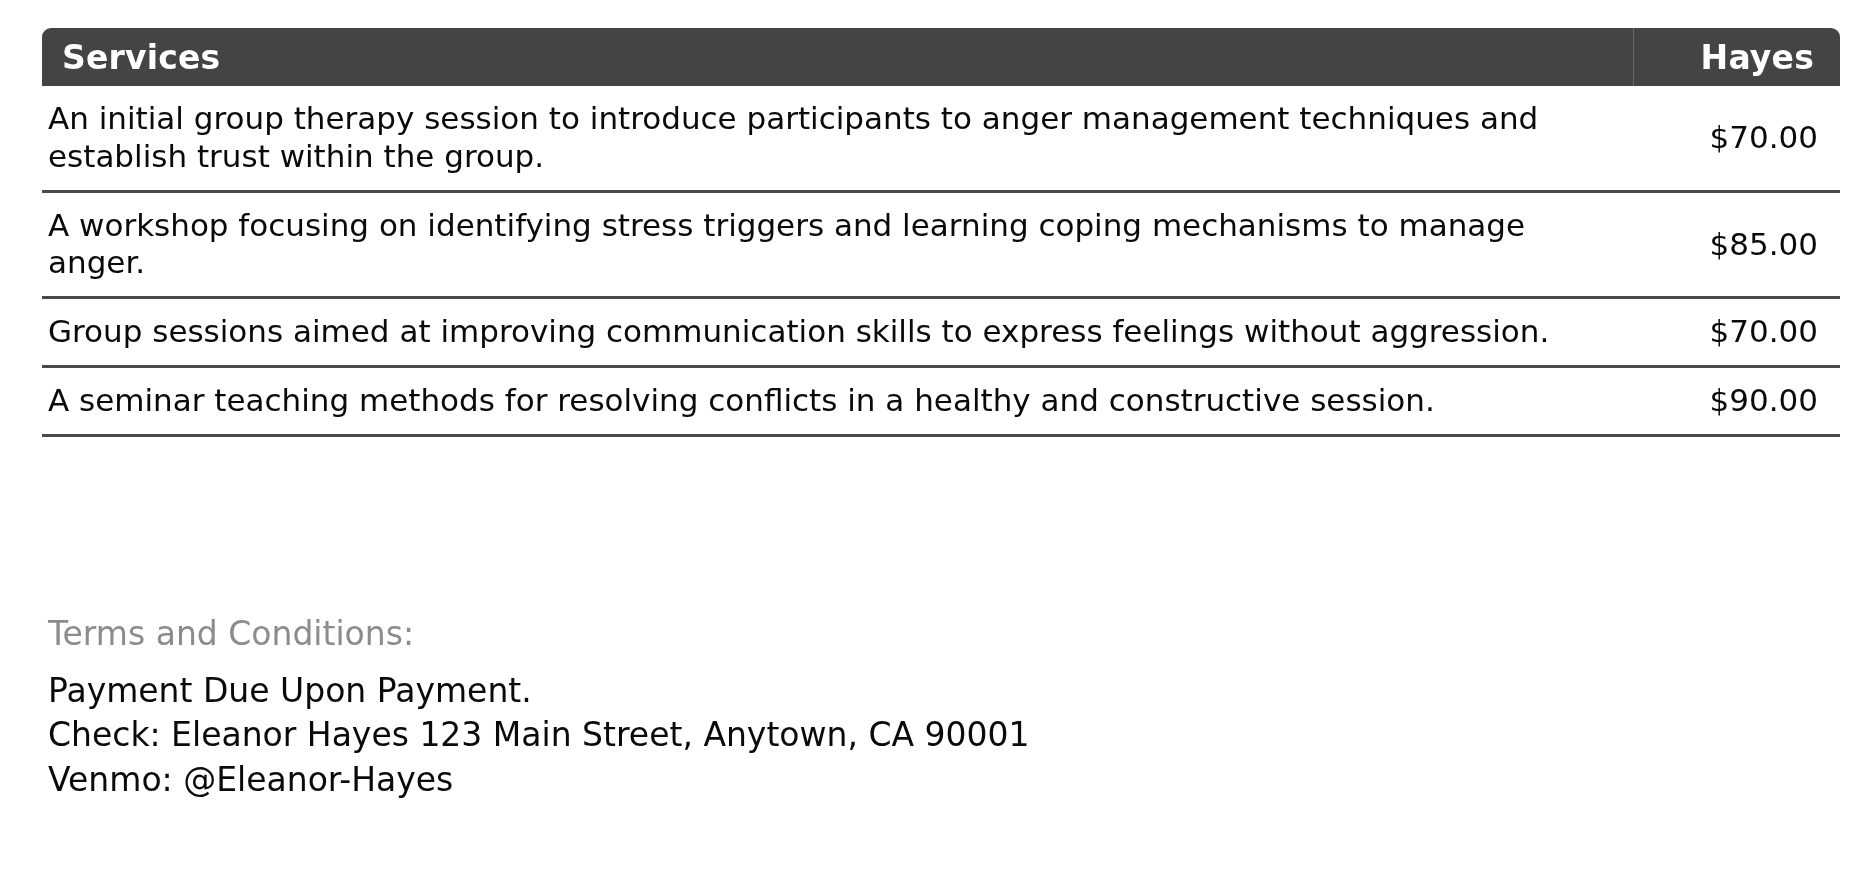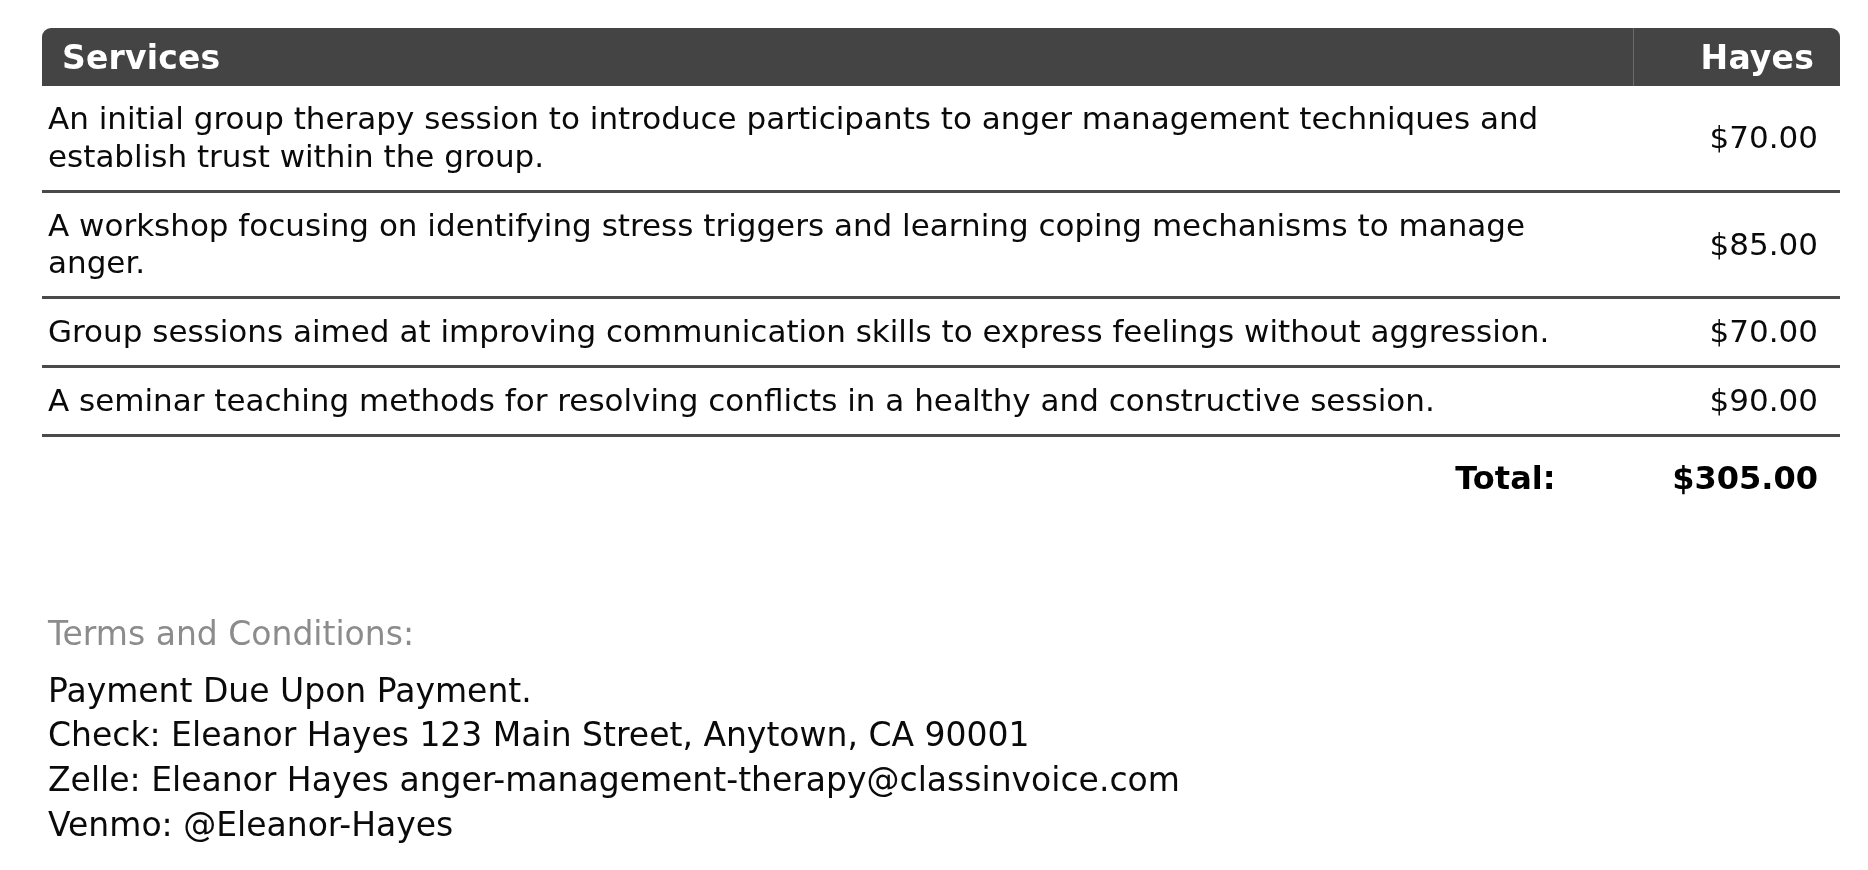--- a/index.html
+++ b/index.html
@@ -141,28 +141,23 @@
         <td class="td-price">$85.00</td>
       </tr>
       <tr class="service-row">
         <td class="td-desc">Group sessions aimed at improving communication skills to express feelings without aggression.</td>
         <td class="td-price">$70.00</td>
       </tr>
       <tr class="service-row">
         <td class="td-desc">A seminar teaching methods for resolving conflicts in a healthy and constructive session.</td>
         <td class="td-price">$90.00</td>
       </tr>
-      <tr class="total-row">
-        <td class="td-total-label">Total:</td>
-        <td class="td-total-value">$305.00</td>
-      </tr>
     </tbody>
   </table>
 
   <div class="terms-block">
     <div class="terms-heading">Terms and Conditions:</div>
     <div class="terms-line">Payment Due Upon Payment.</div>
     <div class="terms-line">Check: Eleanor Hayes 123 Main Street, Anytown, CA 90001</div>
-    <div class="terms-line">Zelle: Eleanor Hayes anger-management-therapy@classinvoice.com</div>
     <div class="terms-line">Venmo: @Eleanor-Hayes</div>
   </div>
 
 </div>
 
 </body></html>

